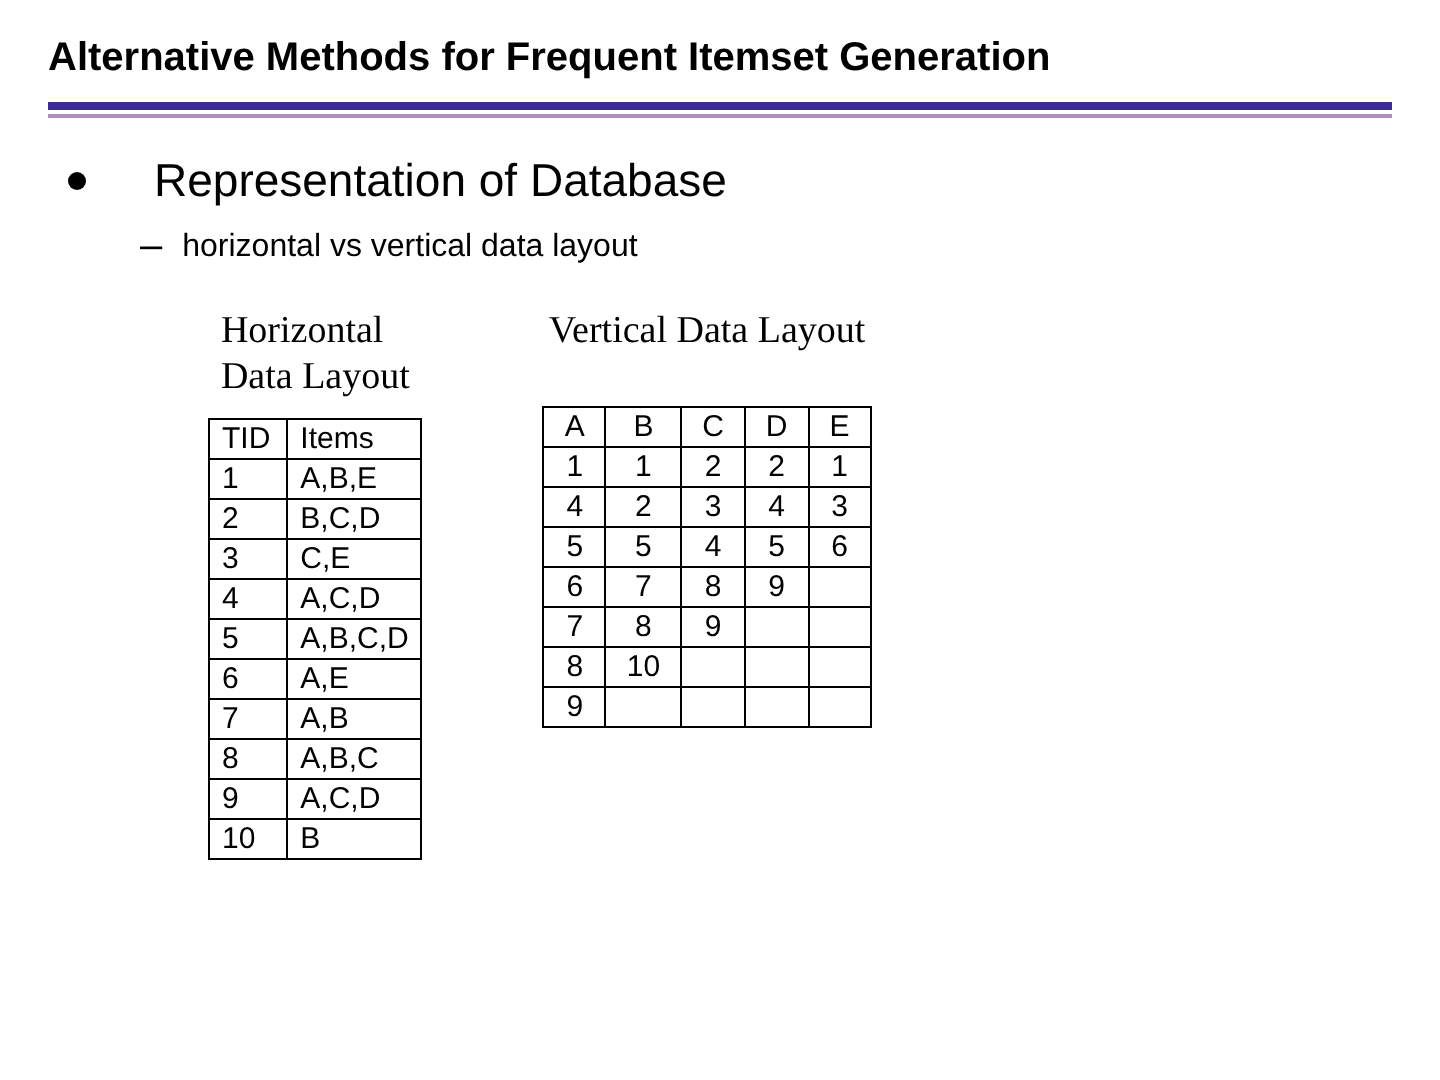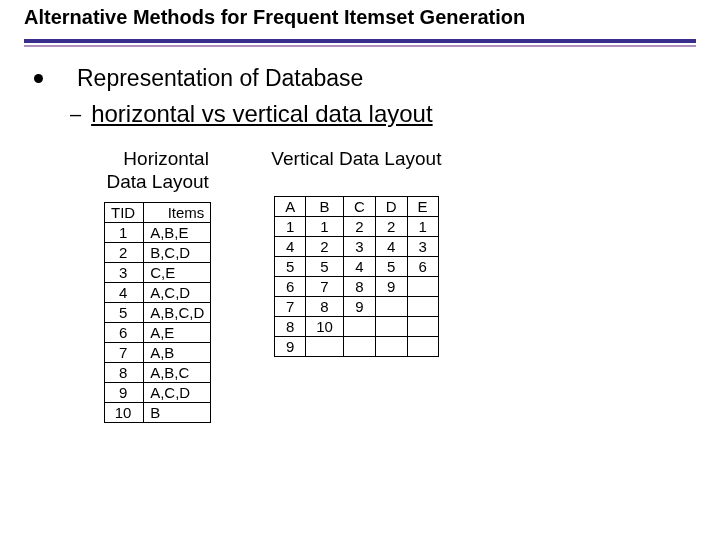--- a/index.html
+++ b/index.html
@@ -4,21 +4,21 @@
 <style>
   * { box-sizing: border-box; margin: 0; padding: 0; }
   body {
     width: 720px;
     height: 540px;
     background: #fff;
     font-family: Verdana, Arial, sans-serif;
     color: #000;
     overflow: hidden;
   }
-  .slide { padding: 6px 24px; }
+  .slide { padding: 18px 24px; }
   .title {
     font-size: 20px;
     font-weight: bold;
     margin-bottom: 10px;
   }
   .rule {
     height: 4px;
     background: #3a2e8c;
     position: relative;
     margin-bottom: 2px;
@@ -48,49 +48,48 @@
   .sub-row {
     display: flex;
     align-items: center;
     margin: 6px 0 20px 46px;
   }
   .dash {
     font-size: 20px;
     margin-right: 10px;
   }
   .sub-text {
-    font-size: 24px;
-    text-decoration: underline;
+    font-size: 16px;
   }
   .tables-area {
     display: flex;
     gap: 60px;
     margin-left: 80px;
   }
   .section { display: flex; flex-direction: column; align-items: center; }
   .section-label {
-    font-family: Liberation Sans, sans-serif;
+    font-family: Liberation Serif, serif;
     font-size: 19px;
-    text-align: right;
+    text-align: left;
     margin-bottom: 8px;
     line-height: 1.2;
   }
   table {
     border-collapse: collapse;
     font-family: Arial, sans-serif;
     font-size: 15px;
   }
   td, th {
     border: 1px solid #000;
     padding: 1px 6px;
     text-align: left;
     font-weight: normal;
   }
-  th { text-align: right; }
-  .htable td:first-child, .htable th:first-child { text-align: center; padding-right: 8px; }
+  th { text-align: left; }
+  .htable td:first-child, .htable th:first-child { text-align: left; padding-right: 8px; }
   .vtable td, .vtable th { text-align: center; padding: 1px 10px; }
   .vtable th { background: #fff; }
   .vwrap { display: flex; flex-direction: column; align-items: center; }
   .vlabel { margin-bottom: 25px; }
 </style>
 </head>
 <body>
 
 <div class="slide">
   <div class="title">Alternative Methods for Frequent Itemset Generation</div>

